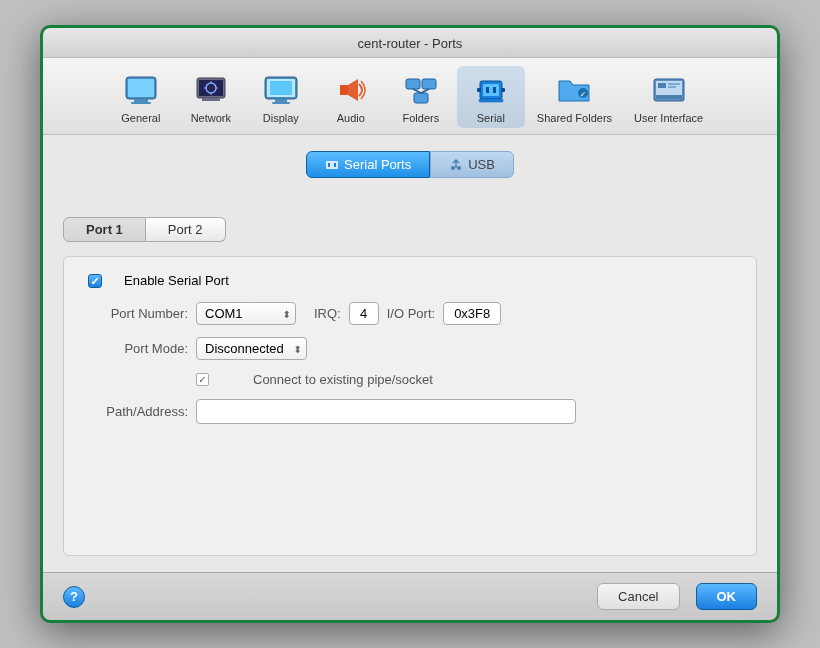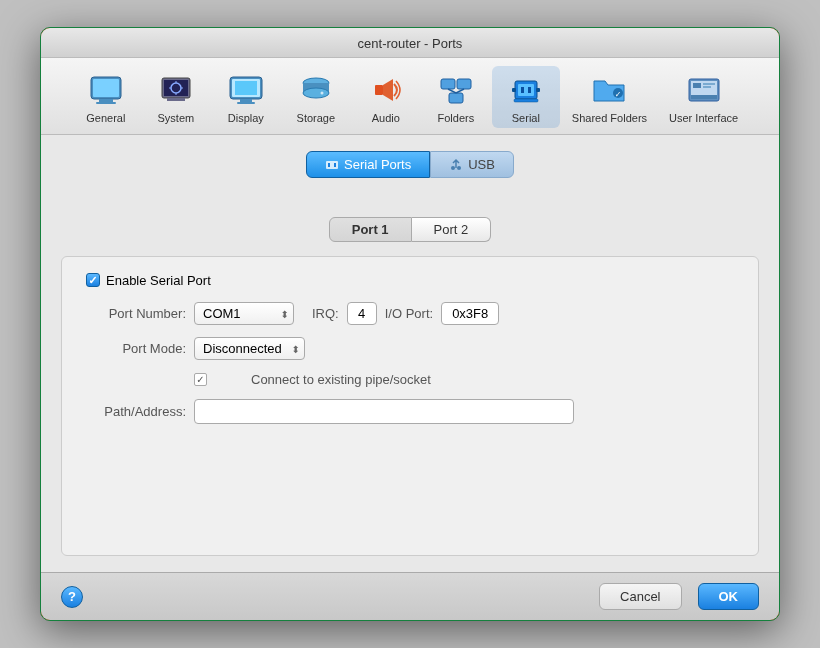--- a/index.html
+++ b/index.html
@@ -12,21 +12,21 @@
       height: 648px;
       font-family: -apple-system, 'Helvetica Neue', Arial, sans-serif;
       font-size: 13px;
     }
     .window {
       width: 740px;
       background: #c2410c;
       border-radius: 10px;
       box-shadow: 0 10px 40px rgba(0,0,0,0.5);
       overflow: hidden;
-      border: 1px solid #15803d;
+      border: 3px solid #15803d;
     }
     .title-bar {
       background: linear-gradient(to bottom, #e8e8e8, #d0d0d0);
       padding: 8px 12px 6px;
       text-align: center;
       font-size: 13px;
       font-weight: 500;
       color: #333;
       border-bottom: 1px solid #bbb;
       position: relative;
@@ -97,21 +97,20 @@
     .tab-segment.active {
       background: linear-gradient(to bottom, #5bbcff, #1e90e8);
     }
     .tab-segment.inactive {
       background: linear-gradient(to bottom, #c0d8f0, #a0c0e0);
       color: #444;
       border-color: #88aacc;
     }
     .sub-tabs {
       display: flex;
-      justify-content: center;
       margin-bottom: 14px;
       gap: 0;
       margin-top: 39px;
     }
     .sub-tab {
       padding: 4px 22px;
       font-size: 13px;
       cursor: pointer;
       border: 1px solid #aaa;
       background: linear-gradient(to bottom, #fff, #e8e8e8);
@@ -130,22 +129,22 @@
     }
     .panel {
       background: #f0f0f0;
       border: 1px solid #ccc;
       border-radius: 6px;
       padding: 16px 24px 24px;
       min-height: 300px;
     }
     .checkbox-row {
       display: flex;
-      align-items: flex-start;
-      gap: 6px;
+      align-items: flex-end;
+      gap: 22px;
       margin-bottom: 14px;
     }
     .checkbox {
       width: 14px;
       height: 14px;
       background: linear-gradient(to bottom, #5bb8ff, #1a80e0);
       border: 1px solid #1060a0;
       border-radius: 3px;
       display: flex;
       align-items: center;
@@ -318,47 +317,36 @@
           <rect x="5" y="7" width="28" height="20" rx="2" fill="#6a6a8a" stroke="#444" stroke-width="1"></rect>
           <rect x="7" y="9" width="24" height="16" fill="#222255"></rect>
           <rect x="10" y="27" width="18" height="3" fill="#6a6a8a"></rect>
           <circle cx="19" cy="17" r="5" fill="none" stroke="#88aaff" stroke-width="1.5"></circle>
           <line x1="19" y1="12" x2="19" y2="10" stroke="#88aaff" stroke-width="1"></line>
           <line x1="19" y1="22" x2="19" y2="24" stroke="#88aaff" stroke-width="1"></line>
           <line x1="14" y1="17" x2="12" y2="17" stroke="#88aaff" stroke-width="1"></line>
           <line x1="24" y1="17" x2="26" y2="17" stroke="#88aaff" stroke-width="1"></line>
         </svg>
       </div>
-      <span class="toolbar-label">System</span>
+      <span class="toolbar-label">Network</span>
     </div>
 
     <div class="toolbar-item">
       <div class="toolbar-icon">
         <svg class="icon-svg" viewBox="0 0 38 38">
           <rect x="3" y="6" width="32" height="22" rx="3" fill="#4a8fc0" stroke="#2a6090" stroke-width="1"></rect>
           <rect x="5" y="8" width="28" height="18" rx="1" fill="#b8e8ff"></rect>
           <rect x="13" y="28" width="12" height="3" fill="#4a8fc0"></rect>
           <rect x="10" y="31" width="18" height="2" rx="1" fill="#4a8fc0"></rect>
           <rect x="8" y="10" width="22" height="14" fill="#5ac8fa"></rect>
         </svg>
       </div>
       <span class="toolbar-label">Display</span>
     </div>
 
-    <div class="toolbar-item">
-      <div class="toolbar-icon">
-        <svg class="icon-svg" viewBox="0 0 38 38">
-          <ellipse cx="19" cy="12" rx="13" ry="5" fill="#60b0e0" stroke="#2a7ab0" stroke-width="1"></ellipse>
-          <rect x="6" y="12" width="26" height="10" fill="#4a90c0"></rect>
-          <ellipse cx="19" cy="22" rx="13" ry="5" fill="#5ab0e0" stroke="#2a7ab0" stroke-width="1"></ellipse>
-          <circle cx="25" cy="22" r="1.5" fill="#fff" opacity="0.7"></circle>
-        </svg>
-      </div>
-      <span class="toolbar-label">Storage</span>
-    </div>
 
     <div class="toolbar-item">
       <div class="toolbar-icon">
         <svg class="icon-svg" viewBox="0 0 38 38">
           <rect x="8" y="14" width="8" height="10" rx="1" fill="#e05020"></rect>
           <polygon points="16,14 26,8 26,30 16,24" fill="#e06030"></polygon>
           <path d="M27,13 Q33,19 27,25" fill="none" stroke="#e06030" stroke-width="2"></path>
           <path d="M29,10 Q37,19 29,28" fill="none" stroke="#e06030" stroke-width="1.5"></path>
         </svg>
       </div>

